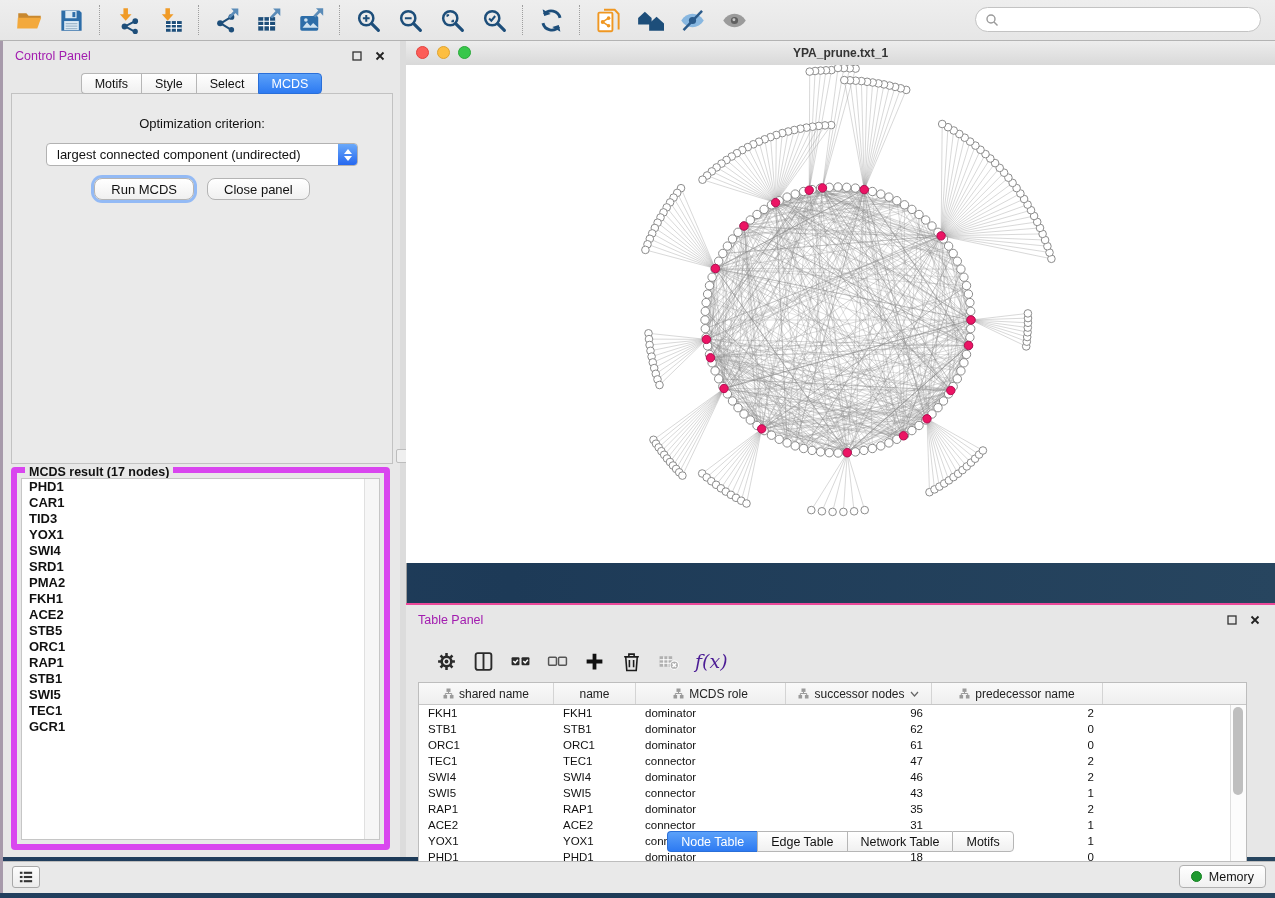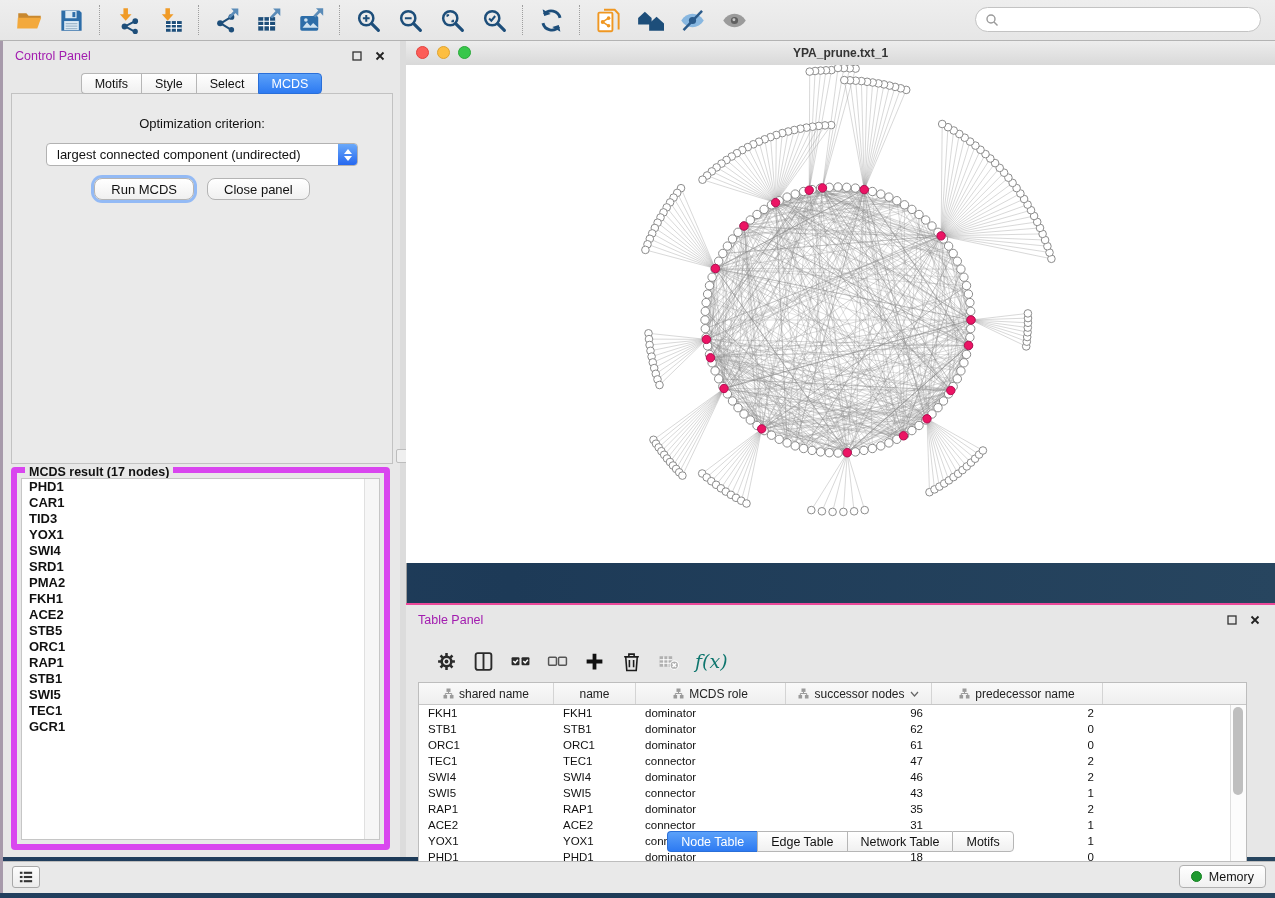--- a/index.html
+++ b/index.html
@@ -74,21 +74,21 @@
   .nw-title{font-size:12px;font-weight:700;color:#333;}
   .nw-canvas{position:absolute;left:0;right:0;top:24px;bottom:0;background:#fff;}
   .nw-canvas svg{width:100%;height:100%;display:block;}
 
   
   .table-panel{position:absolute;left:406px;top:563px;right:0;bottom:36px;background:#e7e7e7;border-top:2px solid #ec4899;margin-top:40px;}
   .tp-toolbar{margin:5px 12px 0;height:42px;display:flex;align-items:center;gap:16px;padding-left:18px;}
   .tp-btn{border:none;background:transparent;padding:0;display:flex;align-items:center;justify-content:center;cursor:pointer;}
   .tp-btn svg{width:21px;height:21px;}
   .tp-btn.disabled{cursor:default;}
-  .fx{font-family:"DejaVu Serif","Liberation Serif",serif;font-style:italic;font-size:19px;color:#0f766e;}
+  .fx{font-family:"DejaVu Serif","Liberation Serif",serif;font-style:italic;font-size:19px;color:#4c1d95;}
 
   .tbl-wrap{position:absolute;left:12px;right:28px;top:77px;height:196px;background:#fff;border:1px solid #bdbdbd;overflow:hidden;}
   .tbl-header{display:flex;background:linear-gradient(#f9f9f9,#efefef);border-bottom:1px solid #c6c6c6;height:21px;}
   .tbl-hcell{display:flex;align-items:center;justify-content:center;gap:5px;border-right:1px solid #d4d4d4;
     font-size:12px;color:#222;box-sizing:border-box;}
   .tbl-rows{position:absolute;left:0;right:15px;top:22px;bottom:0;}
   .tbl-row{display:flex;height:16px;align-items:center;cursor:default;}
   .tbl-cell{font-size:11.5px;color:#111;padding:0 9px;box-sizing:border-box;white-space:nowrap;overflow:hidden;}
   .tbl-cell.num{text-align:right;}
   .tbl-scroll{position:absolute;top:22px;right:0;bottom:0;width:15px;background:#fcfcfc;border-left:1px solid #dedede;}

